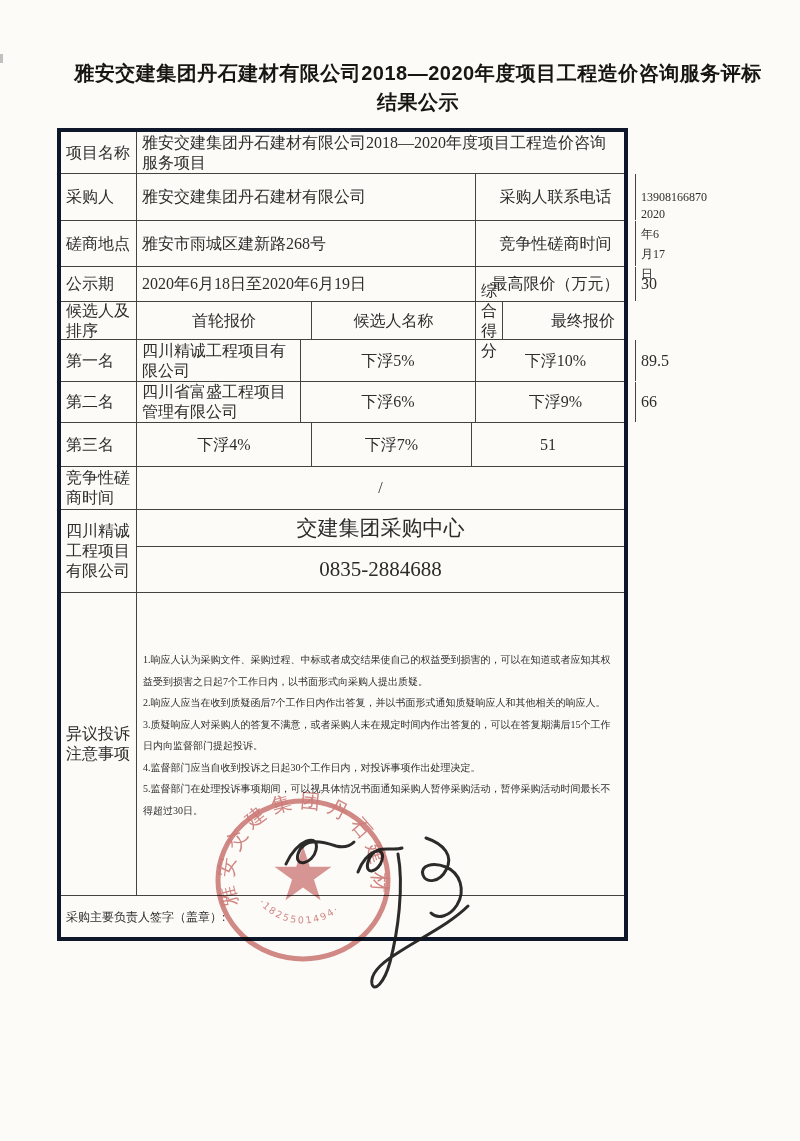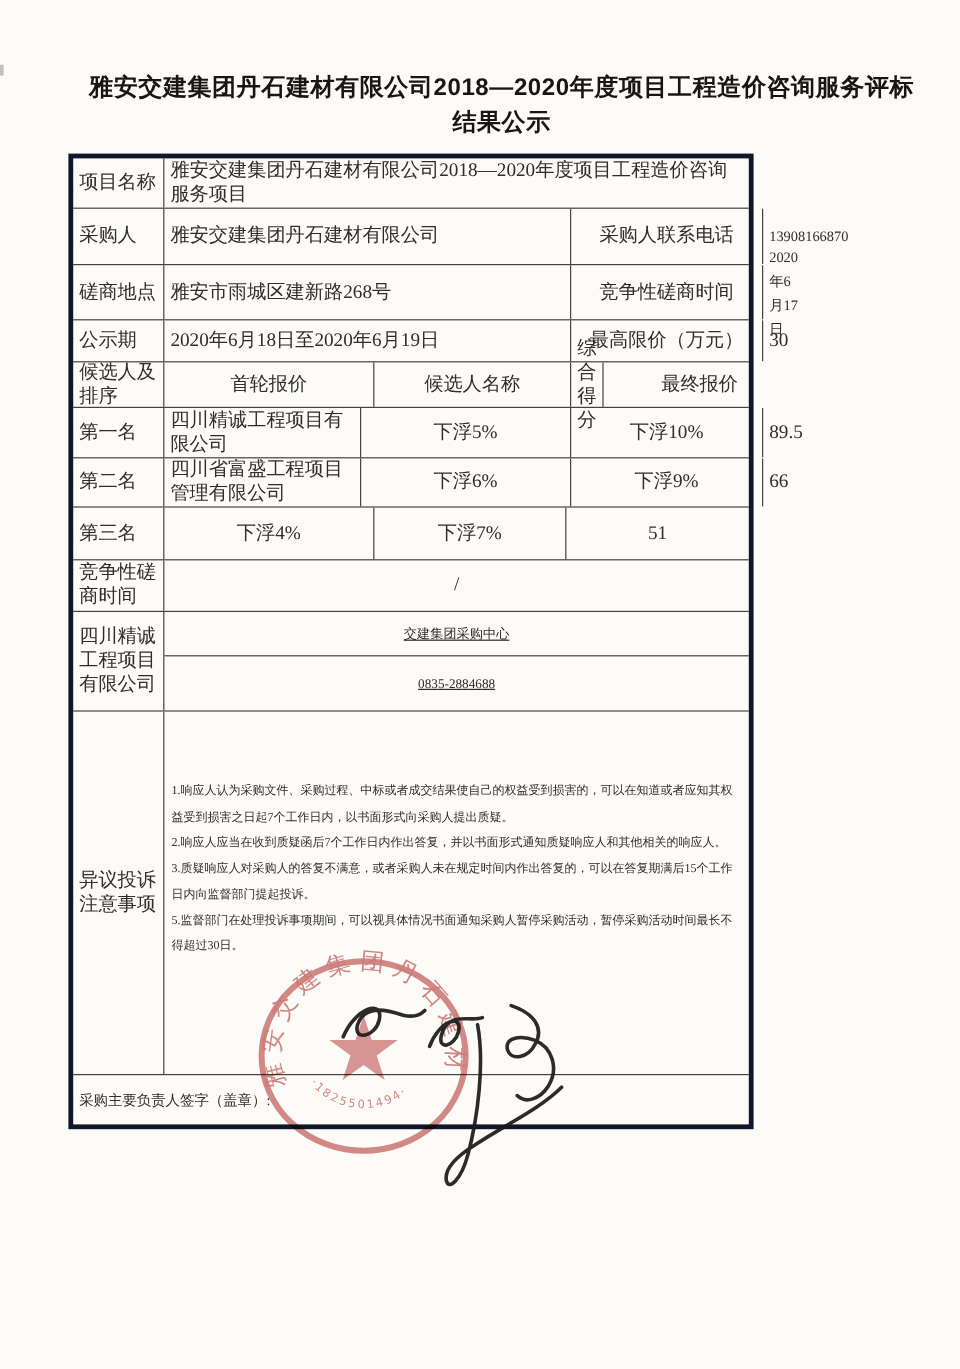--- a/index.html
+++ b/index.html
@@ -41,21 +41,21 @@
   .w-e{width:164px;flex:none;}
   .w-f{width:175px;flex:none;}
   .grow{flex:1;}
   .sm{font-size:12px;}
 
   .h42{height:42px}.h47{height:47px}.h46{height:46px}.h35{height:35px}
   .h38{height:38px}.h41{height:41px}.h44{height:44px}.h43{height:43px}
   .h83{height:83px}.h303{height:303px}
 
   .sup-stack{display:flex;flex-direction:column;flex:1;}
-  .sup-stack .sub{box-sizing:border-box;display:flex;align-items:center;justify-content:center;font-size:11px;text-decoration:underline;}
+  .sup-stack .sub{box-sizing:border-box;display:flex;align-items:center;justify-content:center;font-size:21px;}
   .sup-stack .sub.top{height:37px;border-bottom:1.5px solid #45433f;}
   .sup-stack .sub.bottom{flex:1;}
 
   .notes-cell{
     display:block;align-items:flex-start;
     padding:56px 6px 0 6px;font-size:10px;line-height:21.5px;
   }
   .note{margin:0;}
 
   .sig-row .cell{font-size:12px;}
@@ -145,20 +145,21 @@
         <div class="sub bottom">0835-2884688</div>
       </div>
     </div>
 
     <div class="row h303">
       <div class="cell w-a">异议投诉注意事项</div>
       <div class="cell grow notes-cell">
         <p class="note">1.响应人认为采购文件、采购过程、中标或者成交结果使自己的权益受到损害的，可以在知道或者应知其权益受到损害之日起7个工作日内，以书面形式向采购人提出质疑。</p>
         <p class="note">2.响应人应当在收到质疑函后7个工作日内作出答复，并以书面形式通知质疑响应人和其他相关的响应人。</p>
         <p class="note">3.质疑响应人对采购人的答复不满意，或者采购人未在规定时间内作出答复的，可以在答复期满后15个工作日内向监督部门提起投诉。</p>
+        <p class="note">4.监督部门应当自收到投诉之日起30个工作日内，对投诉事项作出处理决定。</p>
         <p class="note">5.监督部门在处理投诉事项期间，可以视具体情况书面通知采购人暂停采购活动，暂停采购活动时间最长不得超过30日。</p>
       </div>
     </div>
 
     <div class="row h41 sig-row">
       <div class="cell grow">采购主要负责人签字（盖章）:</div>
     </div>
 
   </div>
 

